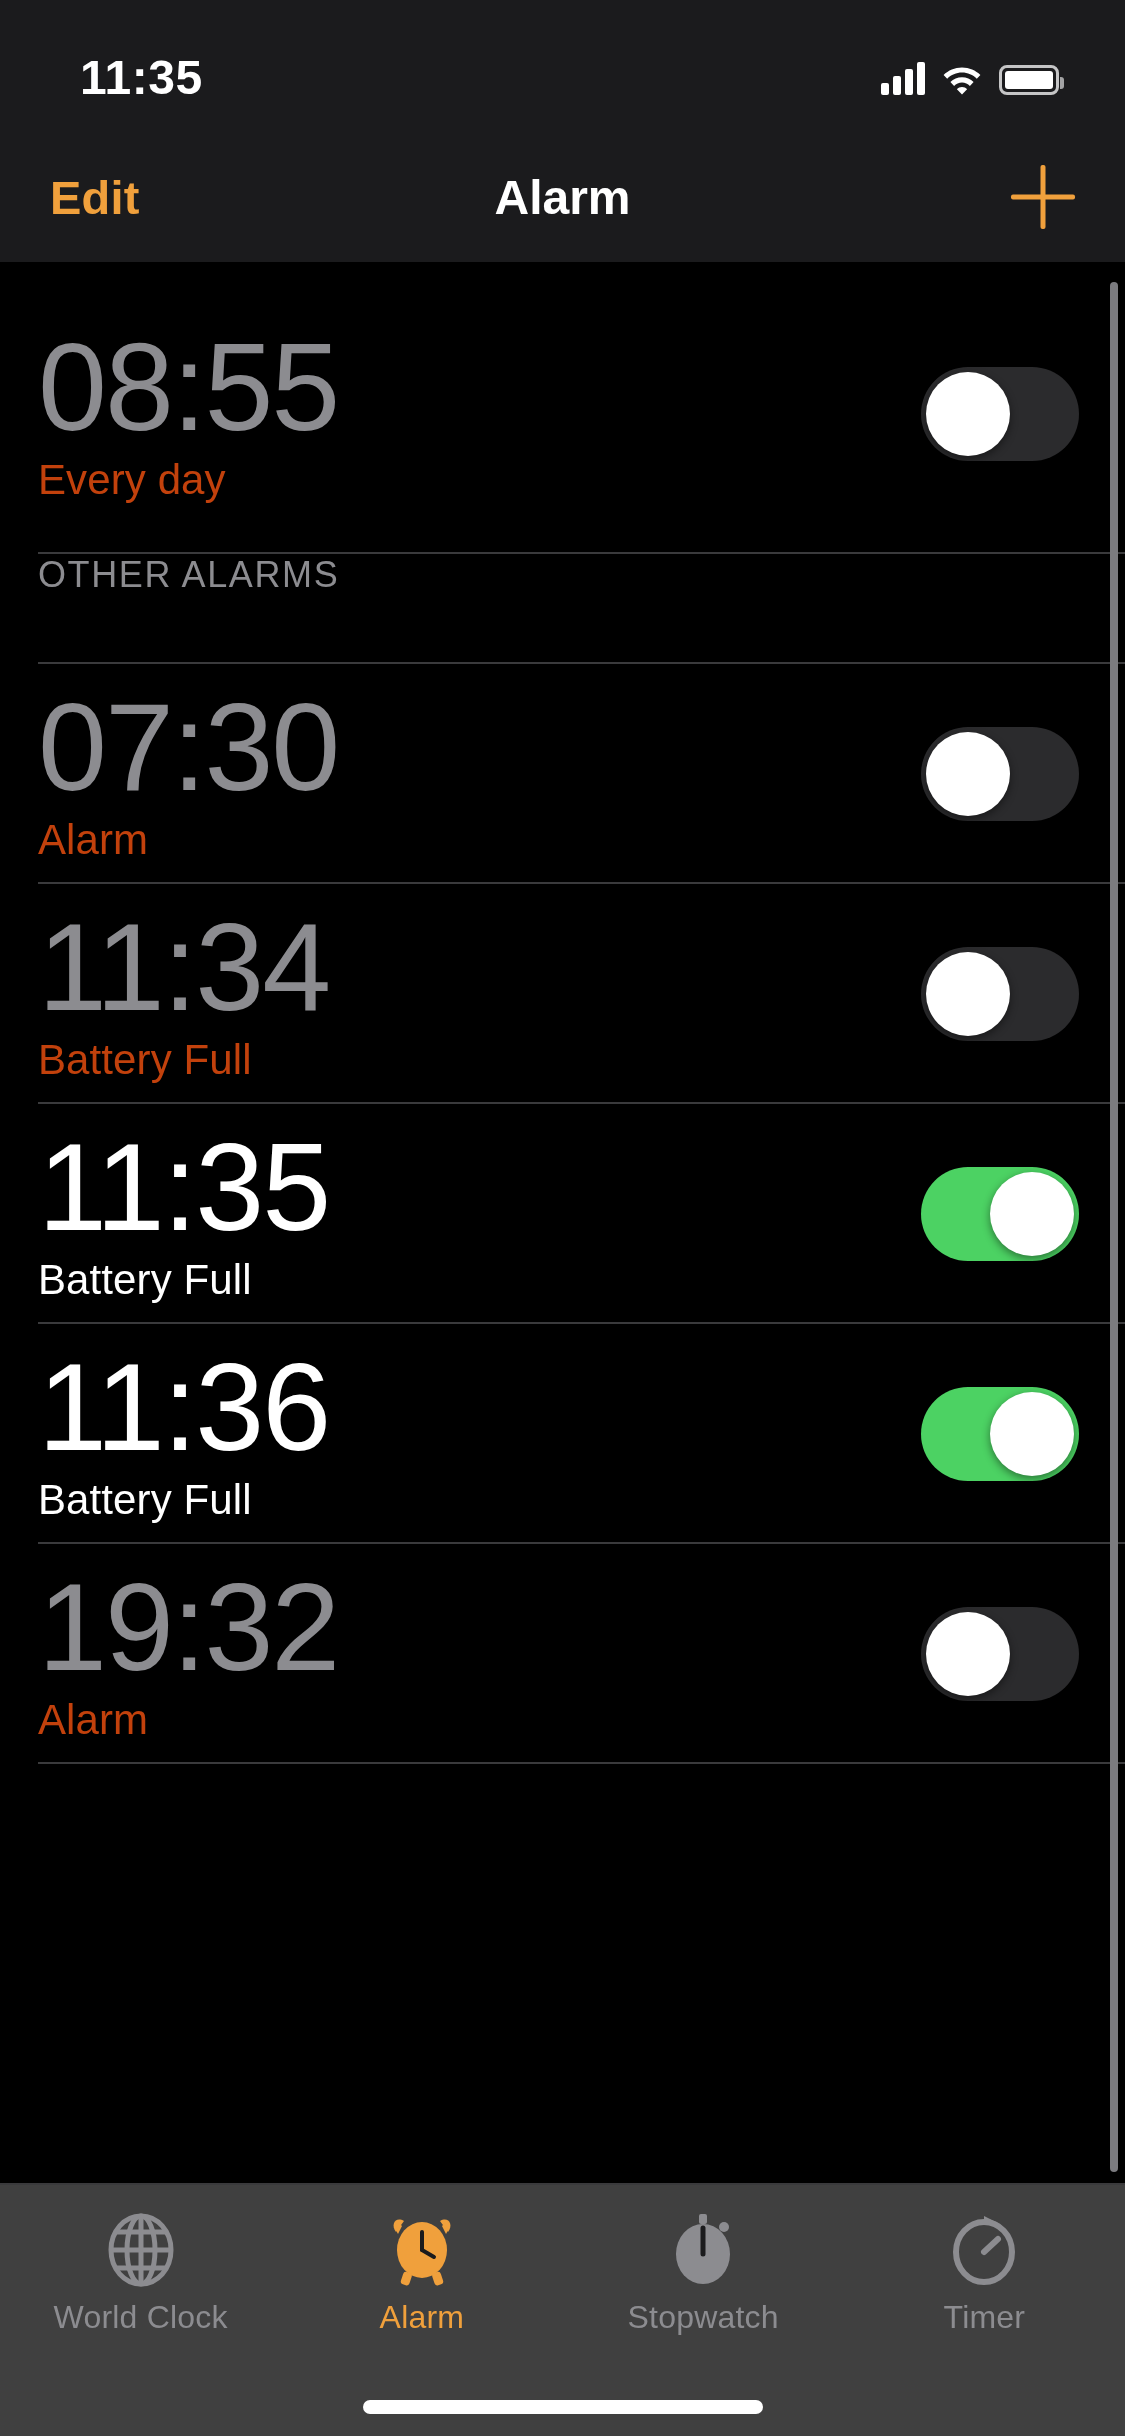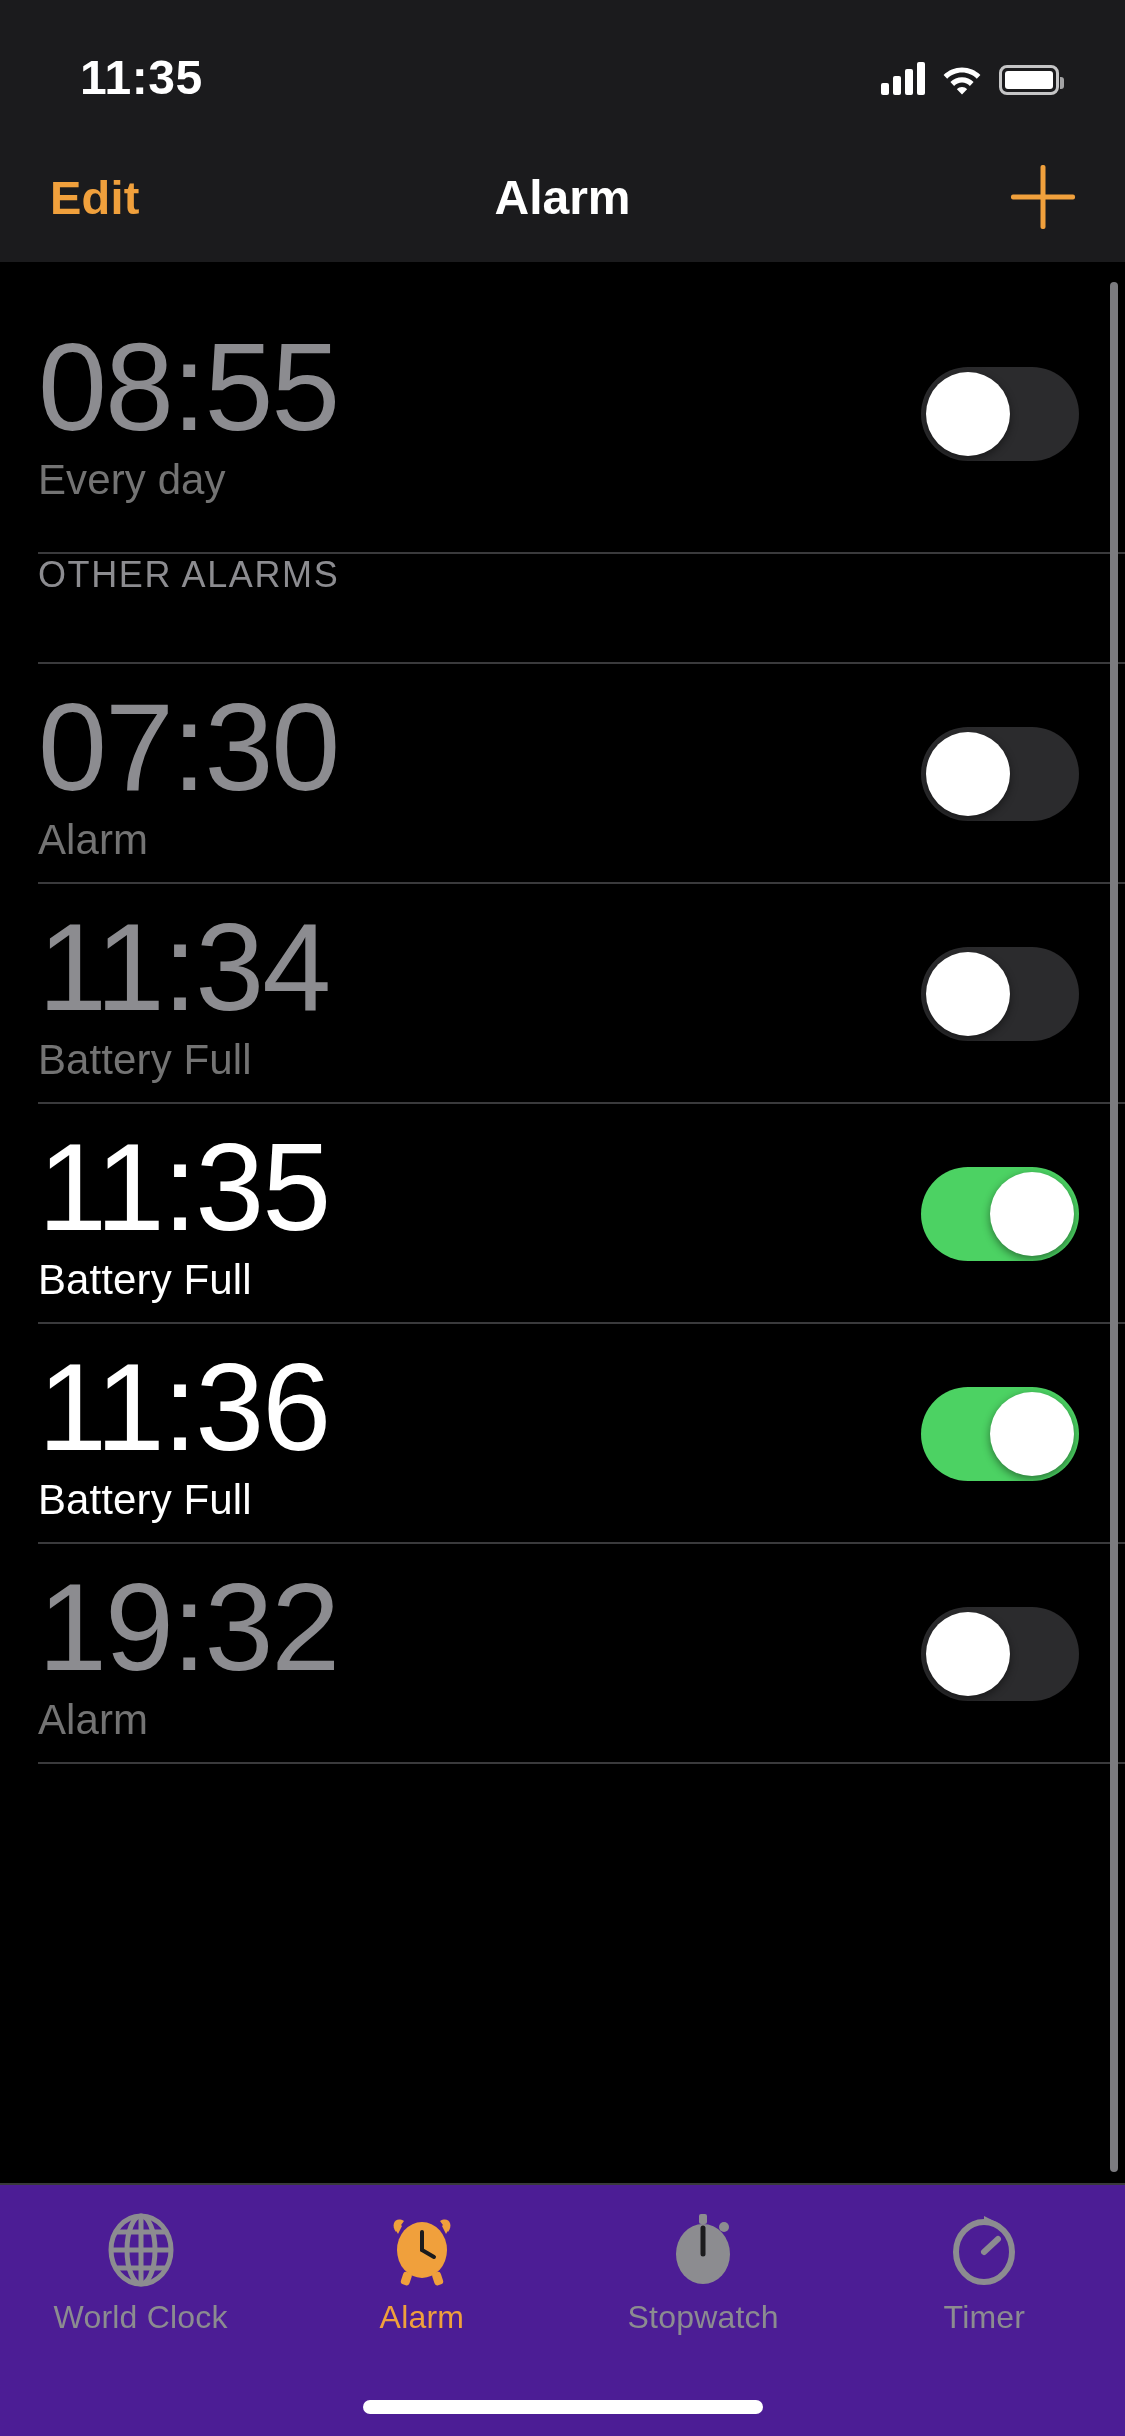--- a/index.html
+++ b/index.html
@@ -59,21 +59,21 @@
     padding:0 46px 0 38px;
     height:220px;
   }
   .row.first { height:280px; }
   .row-text { display:flex; flex-direction:column; justify-content:center; }
   .row-time {
     font-size:124px; font-weight:200; line-height:1.02; letter-spacing:-2px;
     color:#8C8C90;
   }
   .row-sub {
-    font-size:42px; font-weight:400; color:#737373; margin-top:6px; letter-spacing:0.1px;
+    font-size:42px; font-weight:400; color:#c2410c; margin-top:6px; letter-spacing:0.1px;
   }
   .row.on .row-time, .row.on .row-sub { color:#FFFFFF; }
   .divider {
     position:absolute; left:38px; right:0; bottom:0; height:2px; background:#3A3A3C;
   }
 
   
   .section-head {
     height:110px; display:flex; align-items:flex-start; padding:0 0 18px 38px;
     position:relative;
@@ -98,21 +98,21 @@
 
   
   .scrollbar {
     position:absolute; right:7px; top:8px; width:8px; height:1890px;
     background:#7B7B7F; border-radius:4px;
   }
 
   
   .tabbar {
     position:absolute; bottom:0; left:0; width:1125px; height:253px;
-    background:#4c1d95; border-top:2px solid #3A3A3C;
+    background:#404040; border-top:2px solid #3A3A3C;
     display:flex; align-items:flex-start; padding-top:26px;
   }
   .tab { flex:1; display:flex; flex-direction:column; align-items:center; gap:10px; }
   .tab .ticon { height:78px; display:flex; align-items:center; justify-content:center; }
   .tab .tlabel { font-size:32px; color:#8C8C90; letter-spacing:0.2px; }
   .tab.active .tlabel { color:#F0A03C; }
 
   .home-indicator {
     position:absolute; bottom:22px; left:50%; transform:translateX(-50%);
     width:400px; height:14px; border-radius:7px; background:#fff;

